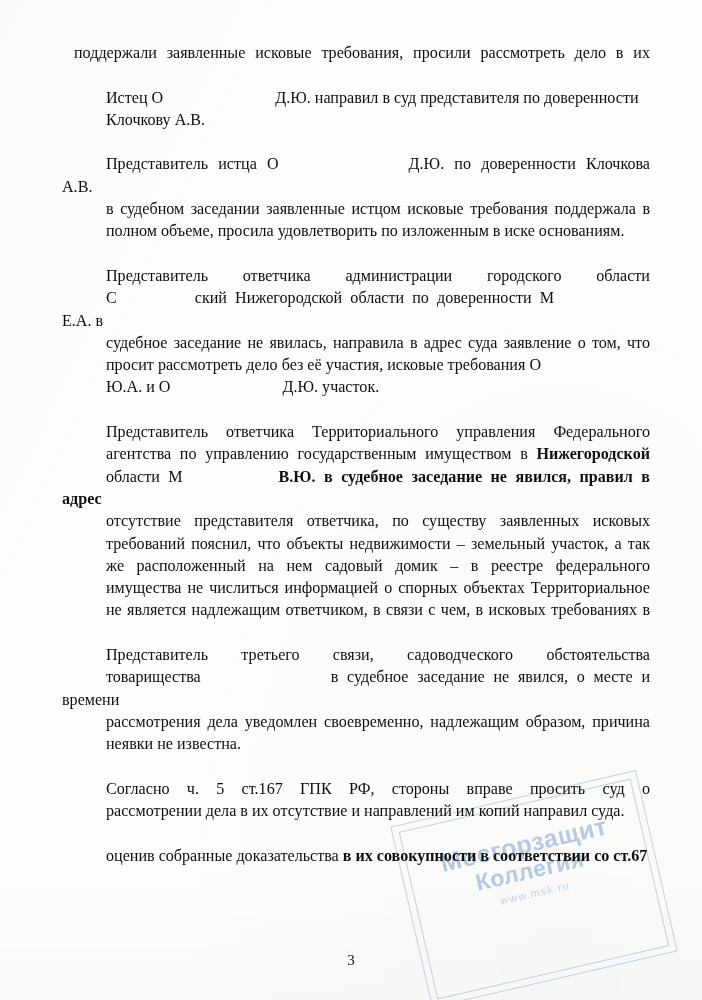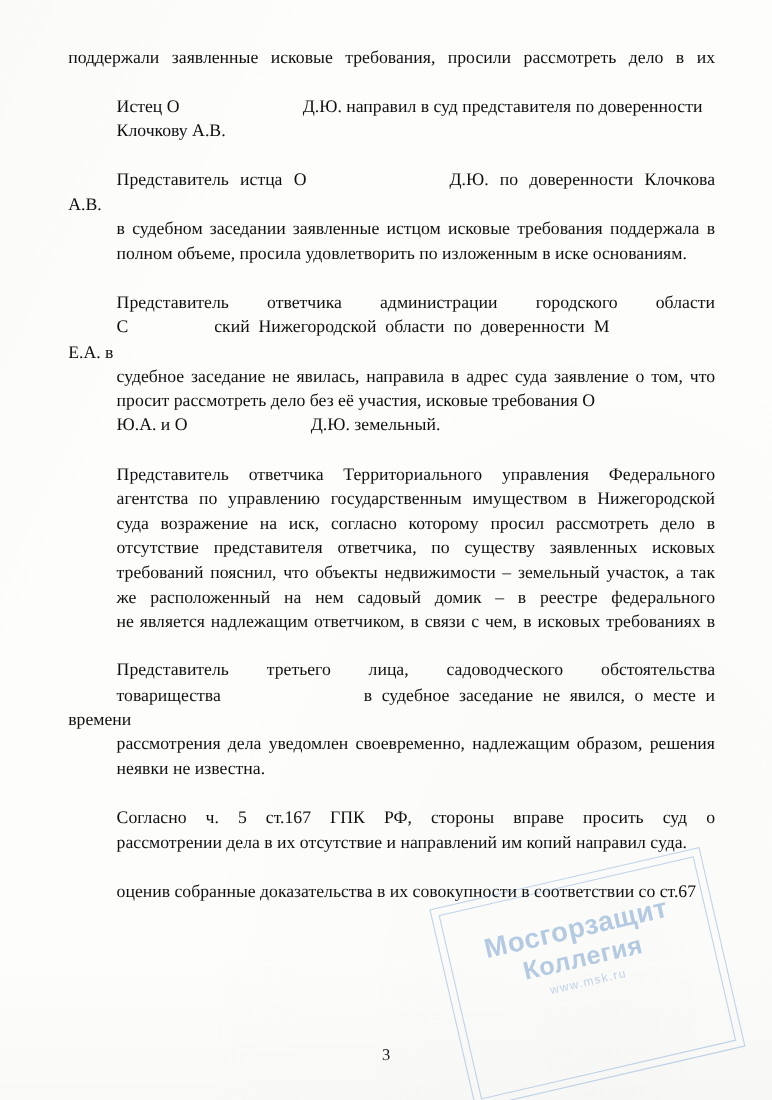--- a/index.html
+++ b/index.html
@@ -43,41 +43,41 @@
     text-justify: inter-word;
     -webkit-hyphens: none;
     hyphens: none;
   }
 
   .para {
     margin: 0;
     text-indent: 44px;
     text-align: justify;
   }
-  .para.no-indent { text-indent: 0; }
+  .para.no-indent { text-indent: 0; margin-left: 12px; }
   
   .para::after {
     content: "";
     display: inline-block;
     width: 100%;
   }
 
   
   .row {
     display: block;
     text-align: justify;
     text-align-last: justify;
     white-space: nowrap;
   }
   .row.normal-last {
     text-align-last: left;
     white-space: normal;
   }
 
-  b, .bold { font-weight: 400; }
+  b, .bold { font-weight: 700; }
 
   
   .redact {
     display: inline-block;
     vertical-align: baseline;
     background: transparent;
   }
   .redact.w2 { width: 78px; }
   .redact.w3 { width: 96px; }
   .redact.w4 { width: 112px; }
@@ -173,37 +173,38 @@
       <span>Представитель истца О</span><span class="redact w5"></span><span>Д.Ю. по доверенности Клочкова А.В.</span>
       <span class="row">в судебном заседании заявленные истцом исковые требования поддержала в</span>
       <span class="row normal-last">полном объеме, просила удовлетворить по изложенным в иске основаниям.</span>
     </p>
 
     <p class="para">
       <span class="row"><span>Представитель</span> <span>ответчика</span> <span>администрации</span> <span>городского</span> <span>области</span></span>
       <span class="row normal-last"><span>С</span><span class="redact w2"></span><span>ский Нижегородской области по доверенности М</span><span class="redact w3"></span><span>Е.А. в</span></span>
       <span class="row">судебное заседание не явилась, направила в адрес суда заявление о том, что</span>
       <span class="row normal-last">просит рассмотреть дело без её участия, исковые требования О</span>
-      <span class="row normal-last"><span>Ю.А. и О</span><span class="redact w4"></span><span>Д.Ю. земельный.</span></span>
+      <span class="row normal-last"><span>Ю.А. и О</span><span class="redact w4"></span><span>Д.Ю. участок.</span></span>
     </p>
 
     <p class="para">
       <span class="row">Представитель ответчика Территориального управления Федерального</span>
       <span class="row"><span>агентства по управлению государственным имуществом в </span><b>Нижегородской</b></span>
-      <span class="row">суда возражение на иск, согласно которому просил рассмотреть дело в</span>
+      <span class="row normal-last"><span>области М</span><span class="redact w3"></span><b>В.Ю. в судебное заседание не явился, правил в адрес</b></span>
       <span class="row">отсутствие представителя ответчика, по существу заявленных исковых</span>
       <span class="row">требований пояснил, что объекты недвижимости – земельный участок, а так</span>
       <span class="row">же расположенный на нем садовый домик – в реестре федерального</span>
+      <span class="row">имущества не числиться информацией о спорных объектах Территориальное</span>
       <span class="row">не является надлежащим ответчиком, в связи с чем,  в исковых требованиях в</span>
     </p>
 
     <p class="para">
-      <span class="row"><span>Представитель</span> <span>третьего</span> <span>лица,</span> <span>садоводческого</span> <span>обстоятельства</span></span>
+      <span class="row"><span>Представитель</span> <span>третьего</span> <span>связи,</span> <span>садоводческого</span> <span>обстоятельства</span></span>
       <span class="row normal-last"><span>товарищества</span><span class="redact w5"></span><span>в судебное заседание не явился, о месте и времени</span></span>
-      <span class="row">рассмотрения дела уведомлен своевременно, надлежащим образом, решения</span>
+      <span class="row">рассмотрения дела уведомлен своевременно, надлежащим образом, причина</span>
       <span class="row normal-last">неявки не известна.</span>
     </p>
 
     <p class="para">
       <span class="row">Согласно ч. 5 ст.167 ГПК РФ, стороны вправе просить суд о</span>
       <span class="row normal-last">рассмотрении дела  в их отсутствие и направлений им копий направил суда.</span>
     </p>
 
     <p class="para">
       <span class="row normal-last"><span>оценив собранные доказательства </span><b>в их совокупности в соответствии со ст.67</b></span>

